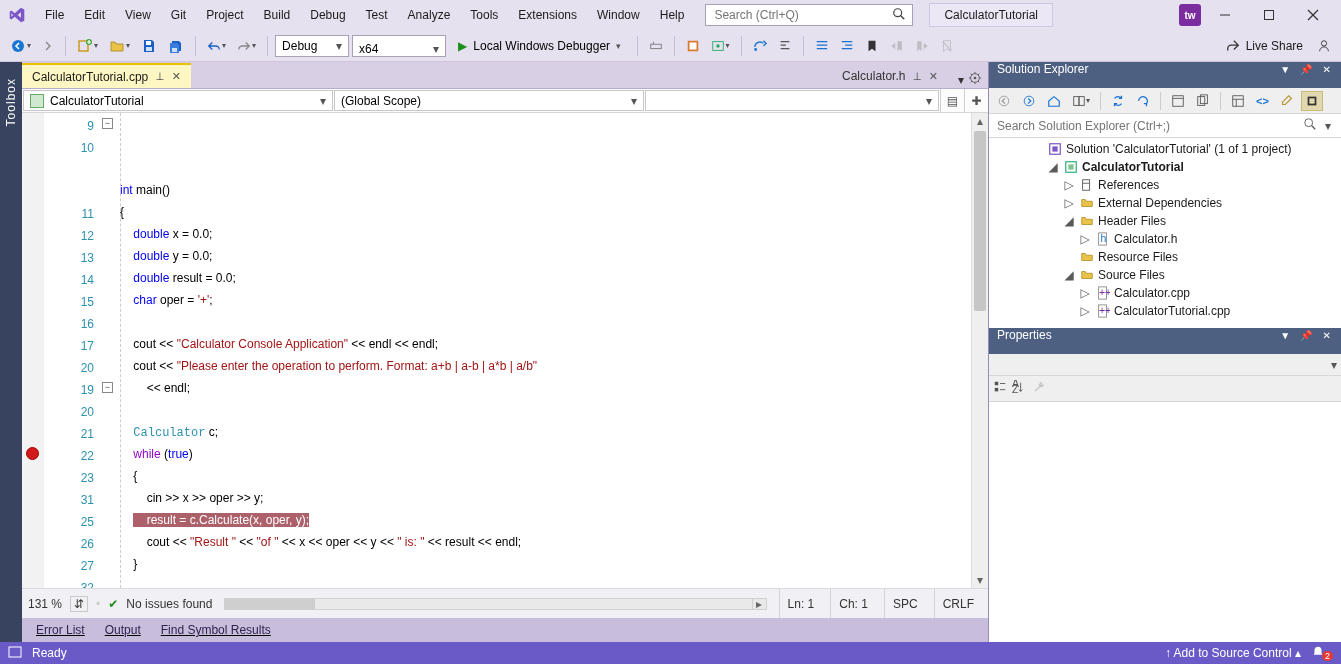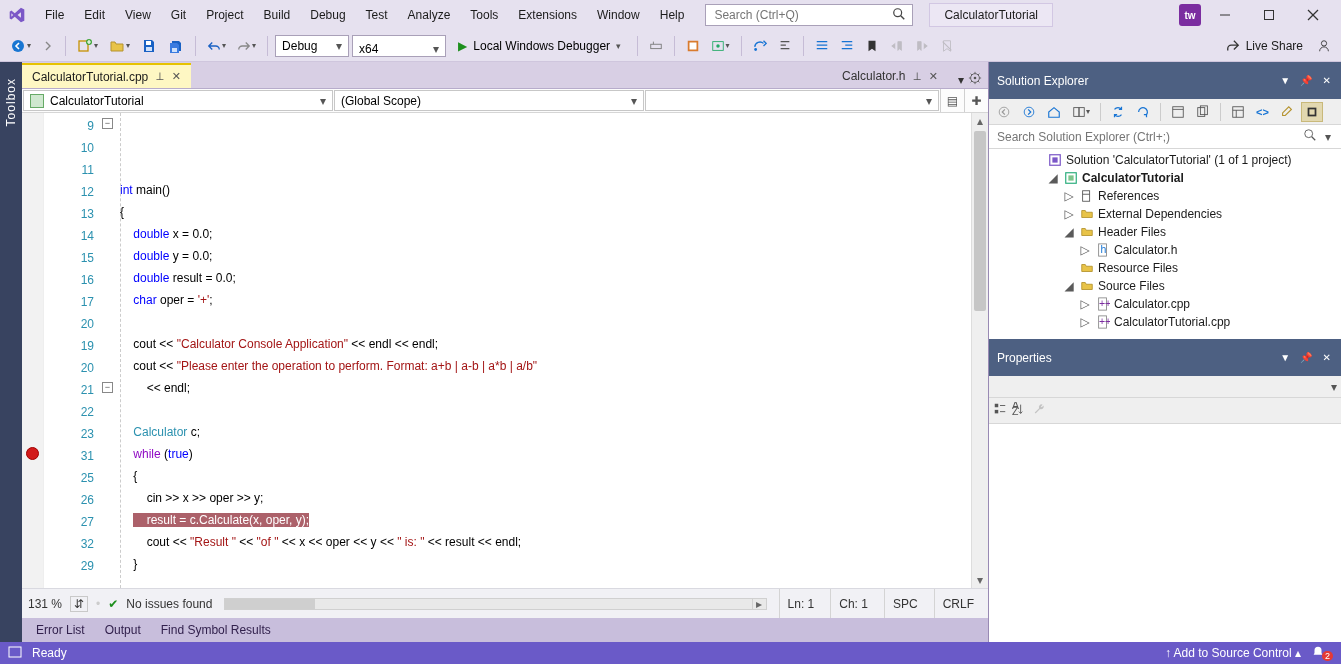--- a/index.html
+++ b/index.html
@@ -70,41 +70,41 @@
   .navend{width:24px;border-left:1px solid #d0d0d0;display:flex;align-items:center;justify-content:center;color:#555;}
   
   .editor{flex:1;display:flex;background:var(--vs-editor-bg);min-height:0;overflow:hidden;font-family:Consolas,"Courier New",monospace;font-size:14px;position:relative;}
   .bpcol{width:22px;background:#f2f2f2;border-right:1px solid #eee;position:relative;}
   .bpdot{position:absolute;left:4px;width:13px;height:13px;background:#d21a1a;border:1px solid #a10000;border-radius:50%;}
   .gutter{width:56px;text-align:right;color:var(--vs-gutter-fg);padding:2px 6px 2px 2px;line-height:22px;user-select:none;}
   .foldcol{width:18px;position:relative;}
   .foldbox{position:absolute;left:2px;width:11px;height:11px;border:1px solid #888;background:#fff;font-size:9px;line-height:9px;text-align:center;color:#555;cursor:pointer;}
   .codearea{flex:1;position:relative;line-height:22px;white-space:pre;overflow:hidden;}
   .codeline{height:22px;padding-left:2px;}
-  .kw{color:var(--vs-blue-kw);} .tp{color:var(--vs-teal-type);} .st{color:var(--vs-maroon-str);} .flw{color:var(--vs-purple-flow);}
+  .kw{color:var(--vs-blue-kw);} .tp{color:var(--vs-teal-type);font-family:Liberation Mono, monospace;} .st{color:var(--vs-maroon-str);} .flw{color:var(--vs-purple-flow);}
   .sel{background:var(--vs-sel-bg);color:#fff;}
   .guide{position:absolute;top:0;bottom:0;border-left:1px dashed #ccc;}
   .vscroll{width:17px;background:#efefef;border-left:1px solid #ddd;position:relative;}
   .vscroll .thumb{position:absolute;left:2px;right:2px;top:18px;height:180px;background:#c6c6c6;border-radius:2px;}
   .vscroll .arr{position:absolute;left:0;right:0;height:16px;display:flex;align-items:center;justify-content:center;color:#666;background:#efefef;}
   
   .edstatus{height:30px;background:#f1f1f5;border-top:1px solid #d9d9e0;display:flex;align-items:center;font-size:11px;color:#333;padding:0 6px;gap:8px;}
   .edstatus .ok{color:#1d8f1d;}
   .edstatus .updn{border:1px solid #c9c9c9;padding:0 3px;}
   .edstatus .scroll{flex:1;margin:0 4px;height:12px;background:#e9e9e9;border:1px solid #d0d0d0;position:relative;}
   .edstatus .scroll .thumb{position:absolute;top:0;bottom:0;left:0;width:90px;background:#cfcfcf;}
   .edstatus .scroll .la,.edstatus .scroll .ra{position:absolute;top:0;bottom:0;width:14px;display:flex;align-items:center;justify-content:center;color:#666;background:#e9e9e9;}
   .edstatus .scroll .la{left:0;border-right:1px solid #d0d0d0;} .edstatus .scroll .ra{right:0;border-left:1px solid #d0d0d0;}
   .edstatus .cell{border-left:1px solid #d4d4d4;padding:0 8px;height:100%;display:flex;align-items:center;}
   
-  .paneltabs{height:24px;background:#c8bedc;display:flex;align-items:center;gap:4px;padding:0 6px;}
+  .paneltabs{height:24px;background:#c8bedc;display:flex;align-items:center;gap:4px;padding:0 6px;text-decoration:underline;}
   .paneltabs .pt{padding:3px 8px;color:#32214d;}
   
   .rightcol{width:353px;display:flex;flex-direction:column;border-left:1px solid #998ab4;}
-  .panelhead{height:37px;background:var(--panel-head);color:#fff;display:flex;align-items:center;padding:0 8px;gap:6px;}
+  .panelhead{height:26px;background:var(--panel-head);color:#fff;display:flex;align-items:flex-start;padding:0 8px;gap:6px;}
   .panelhead .spacer{flex:1;}
   .panelhead .hbtn{color:#fff;font-size:10px;padding:2px;}
   .setool{height:26px;background:#efefef;display:flex;align-items:center;padding:0 4px;gap:3px;border-bottom:1px solid #d7d7d7;}
   .setool .tbtn{padding:2px 3px;display:flex;align-items:center;justify-content:center;color:#333;border:1px solid transparent;}
   .setool .tbtn.active{background:#e2d8b0;border-color:#c9b97a;}
   .setool .sep{width:1px;height:18px;background:#ccc;margin:0 3px;}
   .sesearch{height:24px;border-bottom:1px solid #d7d7d7;display:flex;align-items:center;padding:0 6px;background:#fff;}
   .sesearch input{border:none;outline:none;flex:1;color:#14532d;font-size:12px;}
   .sesearch .tool{padding:0 4px;color:#555;}
   .tree{flex:1;background:#fff;overflow:auto;padding:2px 0;color:#1b1b1b;}
@@ -381,21 +381,21 @@
       <div class="navend">✚</div>
     </div>
 
     <div class="editor">
       <div class="bpcol" id="bpcol">
           <div class="bpdot" style="top: 334px;"></div>
         </div>
       <div class="gutter" id="gutter">
           <div style="height: 22px;">9</div>
           <div style="height: 22px;">10</div>
-          <div style="height: 22px;">11</div>
+          <div style="height: 22px; margin-top: 44px;">11</div>
           <div style="height: 22px;">12</div>
           <div style="height: 22px;">13</div>
           <div style="height: 22px;">14</div>
           <div style="height: 22px;">15</div>
           <div style="height: 22px;">16</div>
           <div style="height: 22px;">17</div>
           <div style="height: 22px;">20</div>
           <div style="height: 22px;">19</div>
           <div style="height: 22px;">20</div>
           <div style="height: 22px;">21</div>

